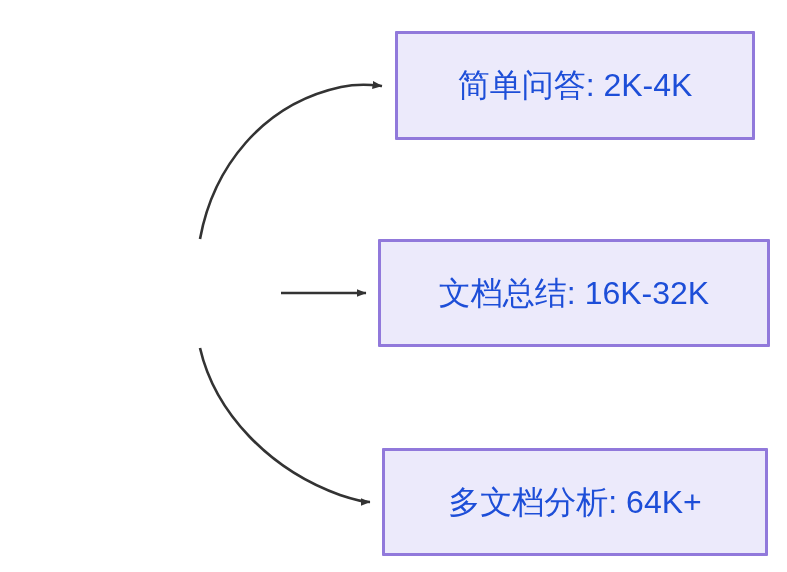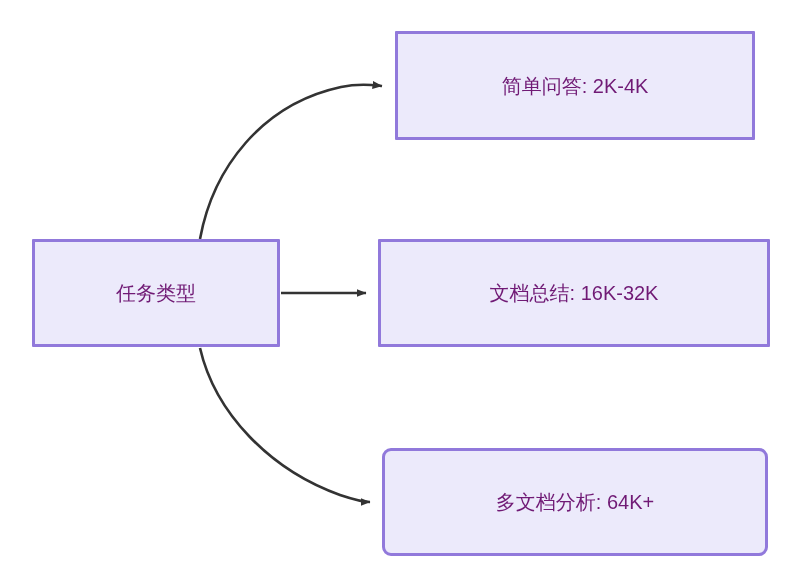--- a/index.html
+++ b/index.html
@@ -31,54 +31,51 @@
     box-sizing: border-box;
     background: #ECEAFB;
     border: 3px solid #9179DB;
     border-radius: 1px;
     display: flex;
     align-items: center;
     justify-content: center;
     text-align: center;
   }
   .node-label {
-    color: #701a75;
-    font-size: 20px;
+    color: #1d4ed8;
+    font-size: 32px;
     line-height: 1.2;
     letter-spacing: 0px;
     white-space: nowrap;
   }
   
   #node-root   { left: 32px;  top: 239px; width: 248px; height: 108px; }
   #node-simple { left: 395px; top: 31px;  width: 360px; height: 109px; }
   #node-doc    { left: 378px; top: 239px; width: 392px; height: 108px; justify-content: center; }
-  #node-multi  { left: 382px; top: 448px; width: 386px; height: 108px; border-radius: 9px; }
+  #node-multi  { left: 382px; top: 448px; width: 386px; height: 108px; }
 </style>
 </head>
 <body>
 
 <div id="canvas">
 
   <svg id="edge-layer" viewBox="0 0 787 572" width="787" height="572">
     <defs>
       <marker id="arrowhead" markerWidth="10" markerHeight="8" refX="9.5" refY="4" orient="auto" markerUnits="userSpaceOnUse">
         <path d="M 0 0 L 10 4 L 0 8 z" fill="#333333"></path>
       </marker>
     </defs>
 
     <path d="M 200 239 C 213 168 262 104 341 87 C 360 83 373 85 382 86" fill="none" stroke="#333333" stroke-width="2.6" marker-end="url(#arrowhead)"></path>
 
     <path d="M 281 293 L 366 293" fill="none" stroke="#333333" stroke-width="2.6" marker-end="url(#arrowhead)"></path>
 
     <path d="M 200 348 C 215 413 270 470 340 495 C 355 500 364 502 370 502" fill="none" stroke="#333333" stroke-width="2.6" marker-end="url(#arrowhead)"></path>
   </svg>
 
-  <div id="node-root" class="node">
-    <span class="node-label">任务类型</span>
-  </div>
 
   <div id="node-simple" class="node">
     <span class="node-label">简单问答: 2K-4K</span>
   </div>
 
   <div id="node-doc" class="node">
     <span class="node-label">文档总结: 16K-32K</span>
   </div>
 
   <div id="node-multi" class="node">

